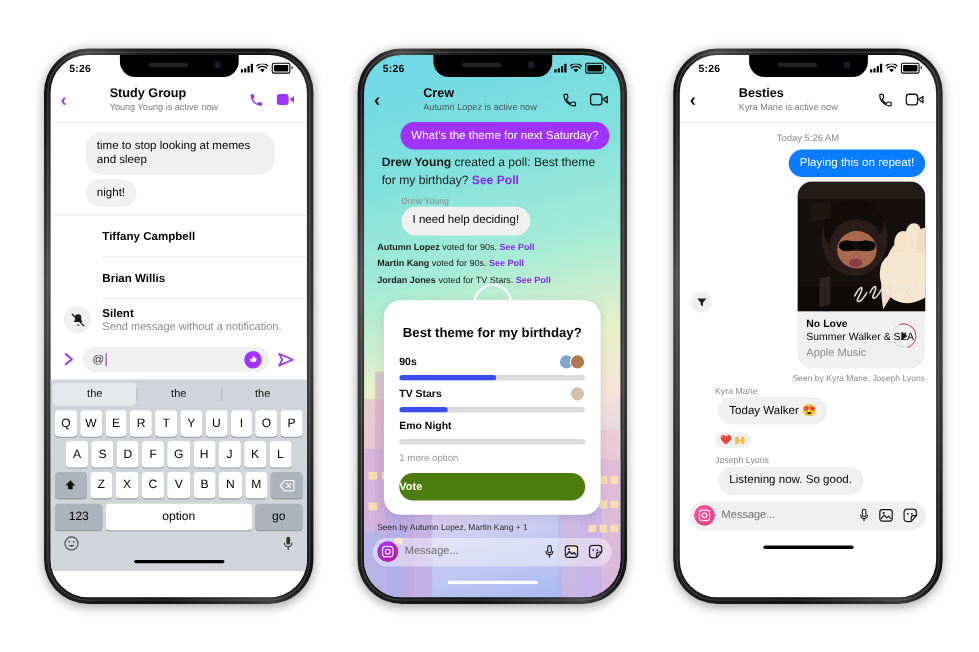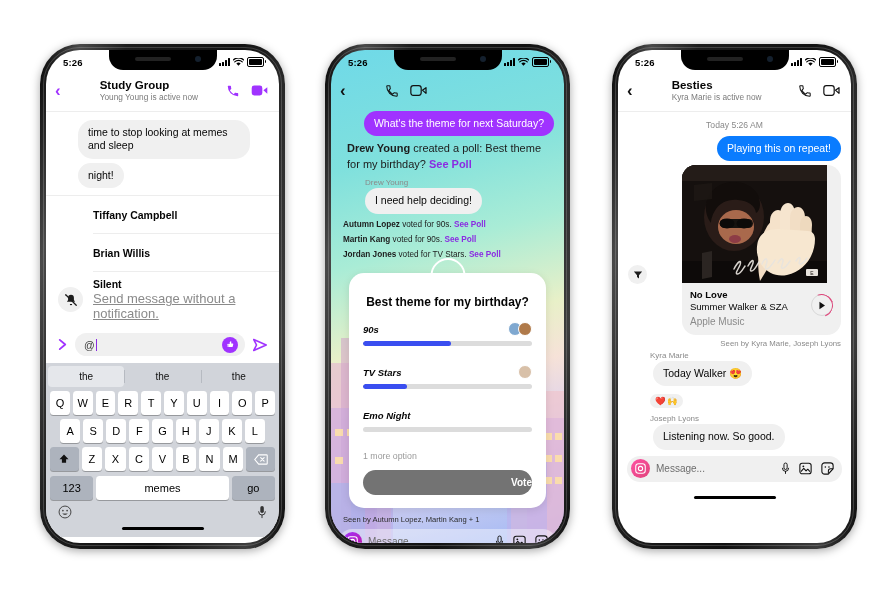--- a/index.html
+++ b/index.html
@@ -47,21 +47,21 @@
   .bub{background:#f0f0f0;color:#050505;border-radius:15px;padding:6px 10px;font-size:10.5px;line-height:1.28;max-width:152px;}
   .bub.blue{background:#0a7cff;color:#fff;}
   .bub.purple{background:#a033ff;color:#fff;}
   .right{justify-content:flex-end;}
   .sender{font-size:8px;color:#8a8a8a;margin:3px 0 1px 32px;}
 
   
   .listrow{display:flex;align-items:center;gap:10px;padding:6px 12px;}
   .listrow .lav{width:25px;height:25px;border-radius:50%;flex:0 0 auto;overflow:hidden;}
   .listrow .lnm{font-size:10.5px;font-weight:bold;color:#050505;}
-  .listrow .lsub{font-size:13px;color:#8a8a8a;margin-top:1px;text-decoration:underline;}
+  .listrow .lsub{font-size:10px;color:#8a8a8a;margin-top:1px;}
   .divider{height:1px;background:#ededed;margin-left:47px;}
 
   .composer1{display:flex;align-items:center;gap:7px;padding:6px 11px 7px 11px;}
   .cfield{flex:1;background:#f0f0f0;border-radius:14px;height:23px;display:flex;align-items:center;
           padding:0 9px;box-sizing:border-box;position:relative;}
   .cfield .ctxt{font-size:10.5px;color:#3a3a3a;}
   .caret{display:inline-block;width:1.4px;height:12px;background:#8a2be2;margin-left:1px;}
   .likebtn{width:16px;height:16px;border-radius:50%;background:#a033ff;display:flex;align-items:center;
            justify-content:center;position:absolute;right:7px;}
 
@@ -92,42 +92,42 @@
   .sysline{font-size:11px;color:#1c1c1c;text-align:left;line-height:1.45;margin:5px 16px;}
   .sysline .lnk{color:#8a2be2;font-weight:bold;}
   .sysline b{font-weight:bold;}
   .votel{font-size:8.2px;color:#1c1c1c;text-align:left;margin:6px 12px;}
 
   .pollcard{background:#fff;border-radius:15px;margin:14px 18px 0;padding:22px 14px 13px;position:relative;
             box-shadow:0 2px 9px rgba(0,0,0,.10);}
   .pollcard .pav{position:absolute;top:-15px;left:50%;transform:translateX(-50%);width:31px;height:31px;
                  border-radius:50%;border:2.5px solid #fff;overflow:hidden;}
   .polltitle{font-size:12px;font-weight:bold;color:#050505;text-align:center;line-height:1.25;margin-bottom:12px;}
-  .optrow{margin-bottom:19px;font-style:italic;}
+  .optrow{margin-bottom:5px;}
   .opthead{display:flex;align-items:center;justify-content:space-between;height:15px;}
   .optname{font-size:9.5px;font-weight:bold;color:#050505;}
   .optavs{display:flex;}
   .optavs span{width:12px;height:12px;border-radius:50%;border:1.3px solid #fff;margin-left:-4px;overflow:hidden;display:block;}
   .track{height:5px;border-radius:3px;background:#dcdcdc;margin-top:4px;overflow:hidden;}
   .track i{display:block;height:100%;background:#3a4ef0;border-radius:3px;}
   .moreopt{font-size:8.8px;color:#9a9a9a;margin:7px 0 9px;}
-  .votebtn{background:#737373;color:#fff;text-align:right;font-size:10px;font-weight:bold;
+  .votebtn{background:#4d7c0f;color:#fff;text-align:left;font-size:10px;font-weight:bold;
            padding:7px 0;border-radius:14px;}
   .seenby{font-size:7.6px;color:#2a2a2a;text-align:left;margin:7px 12px 0;}
 
   .composer2{margin:5px 8px 0;background:rgba(255,255,255,.42);border-radius:16px;height:26px;
              display:flex;align-items:center;padding:0 8px 0 4px;box-sizing:border-box;gap:6px;}
   .camcircle{width:19px;height:19px;border-radius:50%;background:linear-gradient(135deg,#a033ff,#c2169e);
              display:flex;align-items:center;justify-content:center;flex:0 0 auto;}
   .ph{flex:1;font-size:10px;color:#6d6d6d;}
   .c2icons{display:flex;align-items:center;gap:9px;}
 
   
   .daystamp{font-size:8.6px;color:#8a8a8a;text-align:center;margin:8px 0 6px;}
-  .musiccard{width:159px;background:#f0f0f0;border-radius:14px;overflow:hidden;margin-left:auto;margin-right:10px;}
+  .musiccard{width:116px;background:#f0f0f0;border-radius:14px;overflow:hidden;margin-left:auto;margin-right:10px;}
   .albumart{width:145px;height:118px;position:relative;overflow:hidden;background:#1a1614;}
   .mcinfo{padding:6px 8px 8px;position:relative;}
   .mctitle{font-size:9.5px;font-weight:bold;color:#050505;line-height:1.2;}
   .mcartist{font-size:9.5px;color:#050505;line-height:1.35;}
   .mcsrc{font-size:10px;color:#8a8a8a;margin-top:2px;}
   .playbtn{position:absolute;right:8px;top:11px;width:20px;height:20px;border-radius:50%;
            border:1.6px solid #d8d8d8;display:flex;align-items:center;justify-content:center;}
   .playbtn::before{content:"";position:absolute;inset:-1.6px;border-radius:50%;
            border:1.6px solid transparent;border-top-color:#e0457b;border-right-color:#e0457b;transform:rotate(25deg);}
   .fwdbtn{position:absolute;left:10px;top:215px;width:19px;height:19px;border-radius:50%;background:#f0f0f0;
@@ -303,21 +303,21 @@
           <div class="key">M</div>
           <div class="key fn" style="flex:1.4">
             <svg width="14" height="11" viewBox="0 0 18 14">
                 <path d="M6 1h10a1 1 0 0 1 1 1v10a1 1 0 0 1-1 1H6L1 7z" fill="none" stroke="#fff" stroke-width="1.4"></path>
                 <path d="M8.6 4.6 13 9M13 4.6 8.6 9" stroke="#fff" stroke-width="1.4" stroke-linecap="round"></path>
               </svg>
           </div>
         </div>
         <div class="krow r4">
           <div class="key wide">123</div>
-          <div class="key space">memes</div>
+          <div class="key space">option</div>
           <div class="key wide">go</div>
         </div>
         <div class="kbbot">
           <svg width="14" height="14" viewBox="0 0 20 20">
               <circle cx="10" cy="10" r="8.5" fill="none" stroke="#444" stroke-width="1.4"></circle>
               <circle cx="7" cy="8" r="1.2" fill="#444"></circle>
               <circle cx="13" cy="8" r="1.2" fill="#444"></circle>
               <path d="M6 12.2a5 5 0 0 0 8 0z" fill="#444"></path>
             </svg>
           <svg width="10" height="14" viewBox="0 0 14 20">
@@ -388,20 +388,24 @@
       </div>
 
       <div class="p2body">
         <div class="chead">
           <span class="back" style="color:#111">‹</span>
           <span class="ava">
             <span class="face"><span class="f-bg" style="background:linear-gradient(140deg,#c8d8e8,#8fae72)"></span>
             <span style="position:absolute;left:0;top:0;width:62%;height:62%;border-radius:50%;background:#6f8fb0"></span>
             <span style="position:absolute;right:0;bottom:0;width:68%;height:68%;border-radius:50%;background:#9a7a5a"></span></span>
           </span>
+          <div class="meta">
+            <div class="nm">Crew</div>
+            <div class="sub" style="color:#4f5560">Autumn Lopez is active now</div>
+          </div>
           <div class="hicons">
             <svg width="14" height="14" viewBox="0 0 24 24">
                 <path d="M6.6 10.8a15 15 0 0 0 6.6 6.6l2.2-2.2a1 1 0 0 1 1-.24 11 11 0 0 0 3.5.56 1 1 0 0 1 1 1V20a1 1 0 0 1-1 1A17 17 0 0 1 3 4a1 1 0 0 1 1-1h3.5a1 1 0 0 1 1 1 11 11 0 0 0 .56 3.5 1 1 0 0 1-.25 1z" fill="none" stroke="#111" stroke-width="1.8"></path>
               </svg>
             <svg width="17" height="13" viewBox="0 0 24 18">
                 <rect x="1.2" y="2.2" width="14.6" height="13.6" rx="3.5" fill="none" stroke="#111" stroke-width="1.7"></rect>
                 <path d="M17.5 8.5 22.6 5v8z" fill="none" stroke="#111" stroke-width="1.7" stroke-linejoin="round"></path>
               </svg>
           </div>
         </div>

